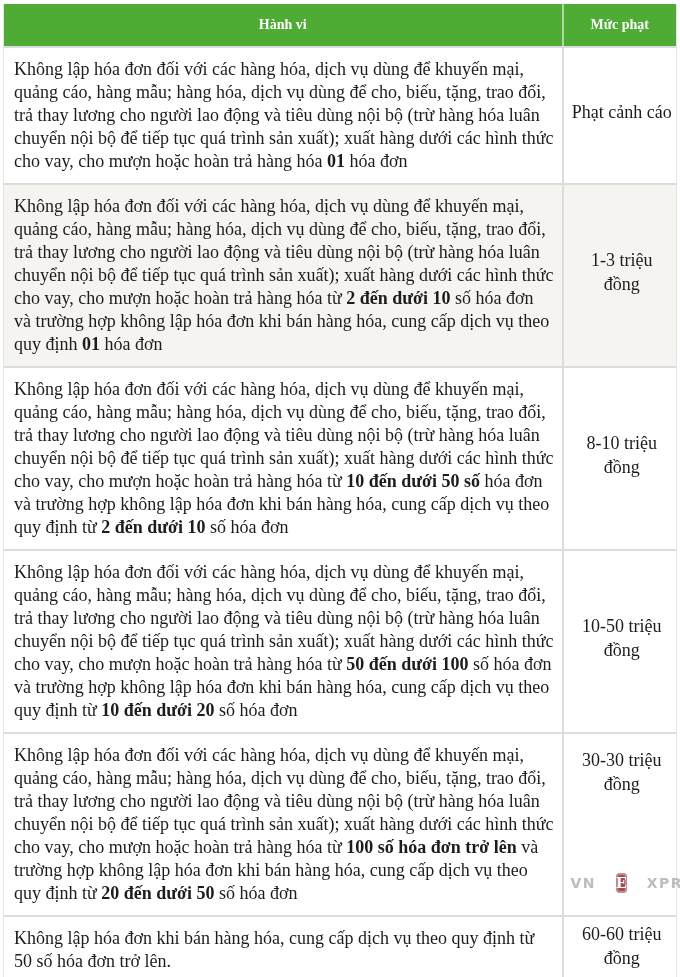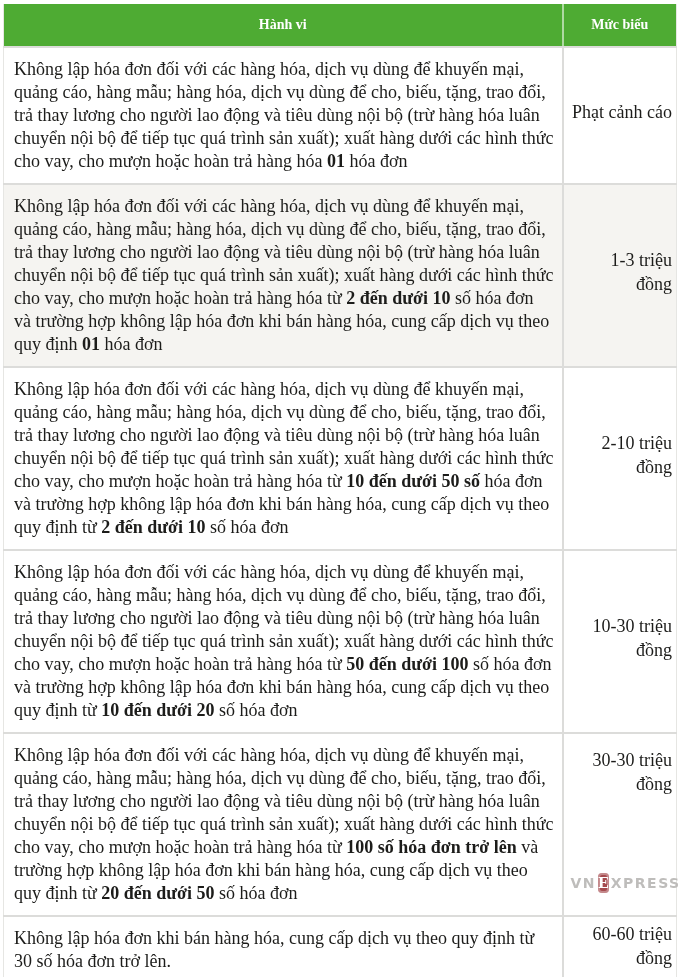--- a/index.html
+++ b/index.html
@@ -51,36 +51,36 @@
     padding:10px 8px 10px 10px;
     vertical-align:middle;
     text-align:left;
   }
   td.bc b{font-weight:bold;}
   td.pc{
     font-size:18px;
     line-height:24px;
     padding:0 4px 8px 8px;
     vertical-align:middle;
-    text-align:right;
+    text-align:center;
     border-left:2px solid var(--border);
   }
   td.pc.wm-cell{
     vertical-align:top;
     padding-top:14px;
     position:relative;
   }
   .wm{
     position:absolute;
     left:7px;
     right:3px;
     bottom:20px;
     display:flex;
     align-items:center;
-    gap:1px;
+    gap:19px;
     opacity:0.9;
     user-select:none;
   }
   .wm-txt{
     font-family:"DejaVu Sans","Liberation Sans",sans-serif;
     font-weight:bold;
     font-size:14px;
     letter-spacing:1.5px;
     color:var(--watermark-gray);
   }
@@ -105,60 +105,60 @@
 
 <div class="page">
   <table class="tbl">
     <colgroup>
       <col class="c1">
       <col class="c2">
     </colgroup>
     <thead>
       <tr>
         <th class="th1">Hành vi</th>
-        <th class="th2">Mức biếu</th>
+        <th class="th2">Mức phạt</th>
       </tr>
     </thead>
     <tbody id="tbody">
         <tr>
           <td class="bc"><span>Không lập hóa đơn đối với các hàng hóa, dịch vụ dùng để khuyến mại, quảng cáo, hàng mẫu; hàng hóa, dịch vụ dùng để cho, biếu, tặng, trao đổi, trả thay lương cho người lao động và tiêu dùng nội bộ (trừ hàng hóa luân chuyển nội bộ để tiếp tục quá trình sản xuất); xuất hàng dưới các hình thức cho vay, cho mượn hoặc hoàn trả hàng hóa </span><b>01</b><span> hóa đơn</span></td>
           <td class="pc">
             <div>Phạt cảnh cáo</div>
           </td>
         </tr>
         <tr class="hl">
           <td class="bc"><span>Không lập hóa đơn đối với các hàng hóa, dịch vụ dùng để khuyến mại, quảng cáo, hàng mẫu; hàng hóa, dịch vụ dùng để cho, biếu, tặng, trao đổi, trả thay lương cho người lao động và tiêu dùng nội bộ (trừ hàng hóa luân chuyển nội bộ để tiếp tục quá trình sản xuất); xuất hàng dưới các hình thức cho vay, cho mượn hoặc hoàn trả hàng hóa từ </span><b>2 đến dưới 10</b><span> số hóa đơn và trường hợp không lập hóa đơn khi bán hàng hóa, cung cấp dịch vụ theo quy định </span><b>01</b><span> hóa đơn</span></td>
           <td class="pc">
             <div>1-3 triệu đồng</div>
           </td>
         </tr>
         <tr>
           <td class="bc"><span>Không lập hóa đơn đối với các hàng hóa, dịch vụ dùng để khuyến mại, quảng cáo, hàng mẫu; hàng hóa, dịch vụ dùng để cho, biếu, tặng, trao đổi, trả thay lương cho người lao động và tiêu dùng nội bộ (trừ hàng hóa luân chuyển nội bộ để tiếp tục quá trình sản xuất); xuất hàng dưới các hình thức cho vay, cho mượn hoặc hoàn trả hàng hóa từ </span><b>10 đến dưới 50 số</b><span> hóa đơn và trường hợp không lập hóa đơn khi bán hàng hóa, cung cấp dịch vụ theo quy định từ </span><b>2 đến dưới 10</b><span> số hóa đơn</span></td>
           <td class="pc">
-            <div>2-10 triệu đồng</div>
+            <div>8-10 triệu đồng</div>
           </td>
         </tr>
         <tr>
           <td class="bc"><span>Không lập hóa đơn đối với các hàng hóa, dịch vụ dùng để khuyến mại, quảng cáo, hàng mẫu; hàng hóa, dịch vụ dùng để cho, biếu, tặng, trao đổi, trả thay lương cho người lao động và tiêu dùng nội bộ (trừ hàng hóa luân chuyển nội bộ để tiếp tục quá trình sản xuất); xuất hàng dưới các hình thức cho vay, cho mượn hoặc hoàn trả hàng hóa từ </span><b>50 đến dưới 100</b><span> số hóa đơn và trường hợp không lập hóa đơn khi bán hàng hóa, cung cấp dịch vụ theo quy định từ </span><b>10 đến dưới 20</b><span> số hóa đơn</span></td>
           <td class="pc">
-            <div>10-30 triệu đồng</div>
+            <div>10-50 triệu đồng</div>
           </td>
         </tr>
         <tr>
           <td class="bc"><span>Không lập hóa đơn đối với các hàng hóa, dịch vụ dùng để khuyến mại, quảng cáo, hàng mẫu; hàng hóa, dịch vụ dùng để cho, biếu, tặng, trao đổi, trả thay lương cho người lao động và tiêu dùng nội bộ (trừ hàng hóa luân chuyển nội bộ để tiếp tục quá trình sản xuất); xuất hàng dưới các hình thức cho vay, cho mượn hoặc hoàn trả hàng hóa từ </span><b>100 số hóa đơn trở lên</b><span> và trường hợp không lập hóa đơn khi bán hàng hóa, cung cấp dịch vụ theo quy định từ </span><b>20 đến dưới 50</b><span> số hóa đơn</span></td>
           <td class="pc wm-cell">
             <div>30-30 triệu đồng</div>
             <div class="wm">
               <span class="wm-txt">VN</span>
               <span class="wm-e">E</span>
               <span class="wm-txt">XPRESS</span>
             </div>
           </td>
         </tr>
         <tr>
-          <td class="bc"><span>Không lập hóa đơn khi bán hàng hóa, cung cấp dịch vụ theo quy định từ 30 số hóa đơn trở lên.</span></td>
+          <td class="bc"><span>Không lập hóa đơn khi bán hàng hóa, cung cấp dịch vụ theo quy định từ 50 số hóa đơn trở lên.</span></td>
           <td class="pc">
             <div>60-60 triệu đồng</div>
           </td>
         </tr>
       </tbody>
   </table>
 </div>
 
 </body></html>

